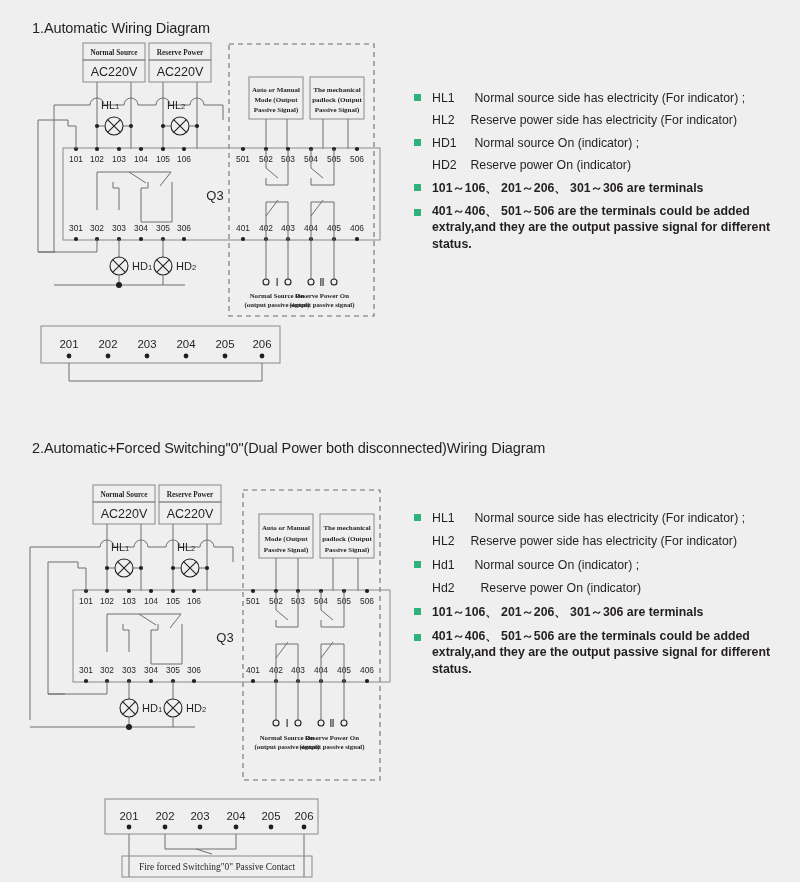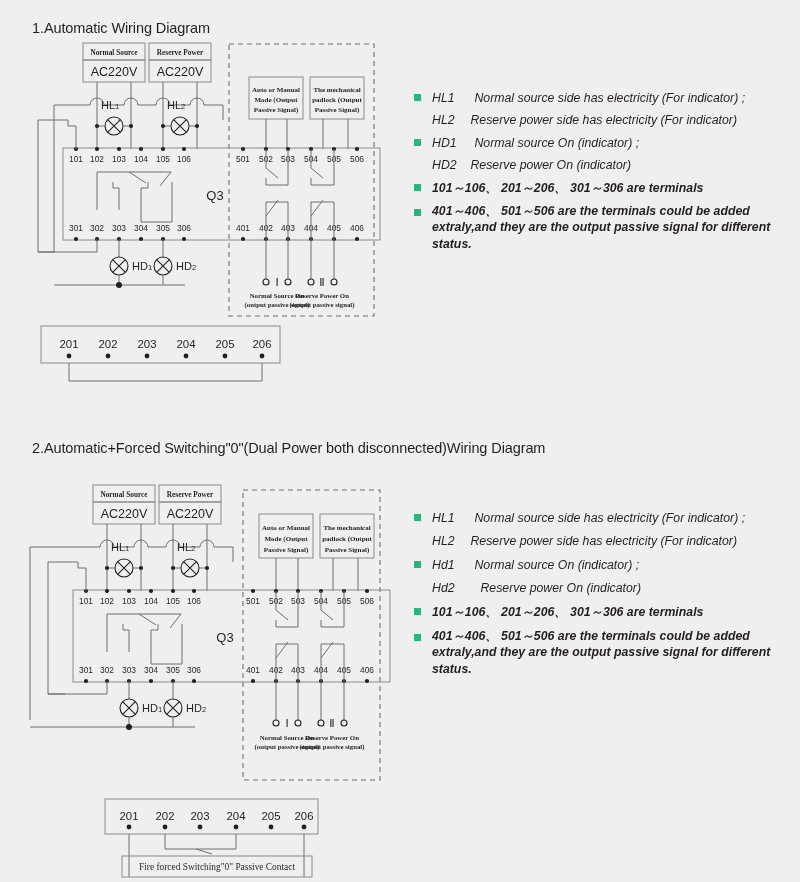--- a/index.html
+++ b/index.html
@@ -10,21 +10,21 @@
     font-family:"Liberation Sans",sans-serif;
     color:#231f20;
   }
   .diag{position:absolute;left:0;top:0;width:800px;}
   .title{
     position:absolute;font-size:14.5px;color:#231f20;white-space:nowrap;
     letter-spacing:-0.1px;
   }
   
   .legend{position:absolute;}
-  .lg-row{position:relative;display:block;white-space:nowrap;font-style:italic;}
+  .lg-row{position:relative;display:block;white-space:nowrap;}
   .bullet{
     display:inline-block;width:7px;height:7px;background:#2eb37a;
     position:absolute;left:0;top:6px;
   }
   .lg-txt{display:inline-block;font-size:12.3px;color:#231f20;}
   .lg-key{display:inline-block;}
   
   svg{display:block;overflow:visible;}
   .ln{stroke:#6e6e6e;stroke-width:1;fill:none;}
   .bx{stroke:#8a8a8a;stroke-width:1;fill:none;}

